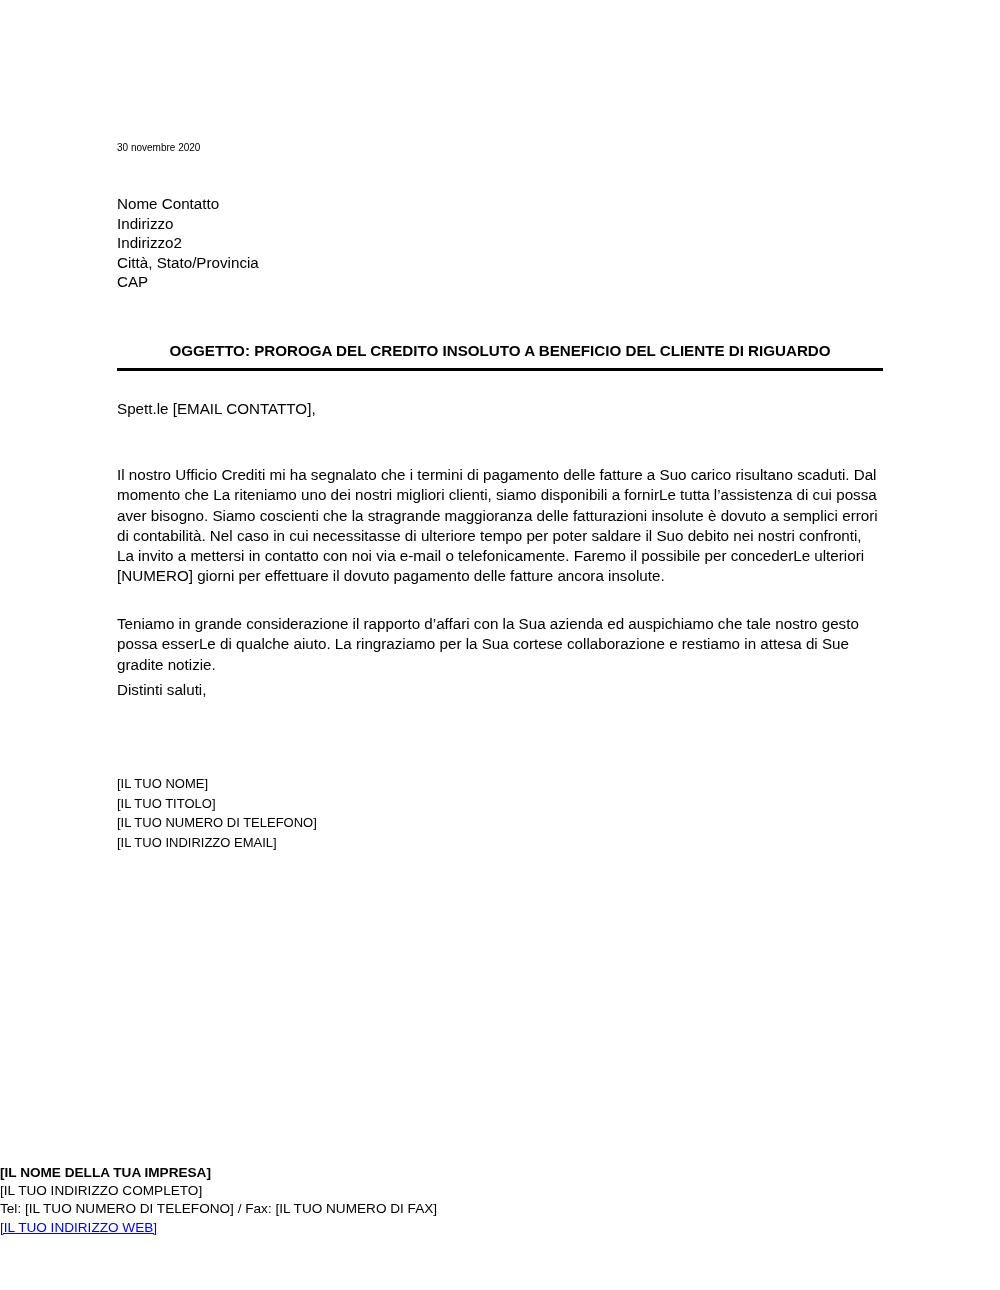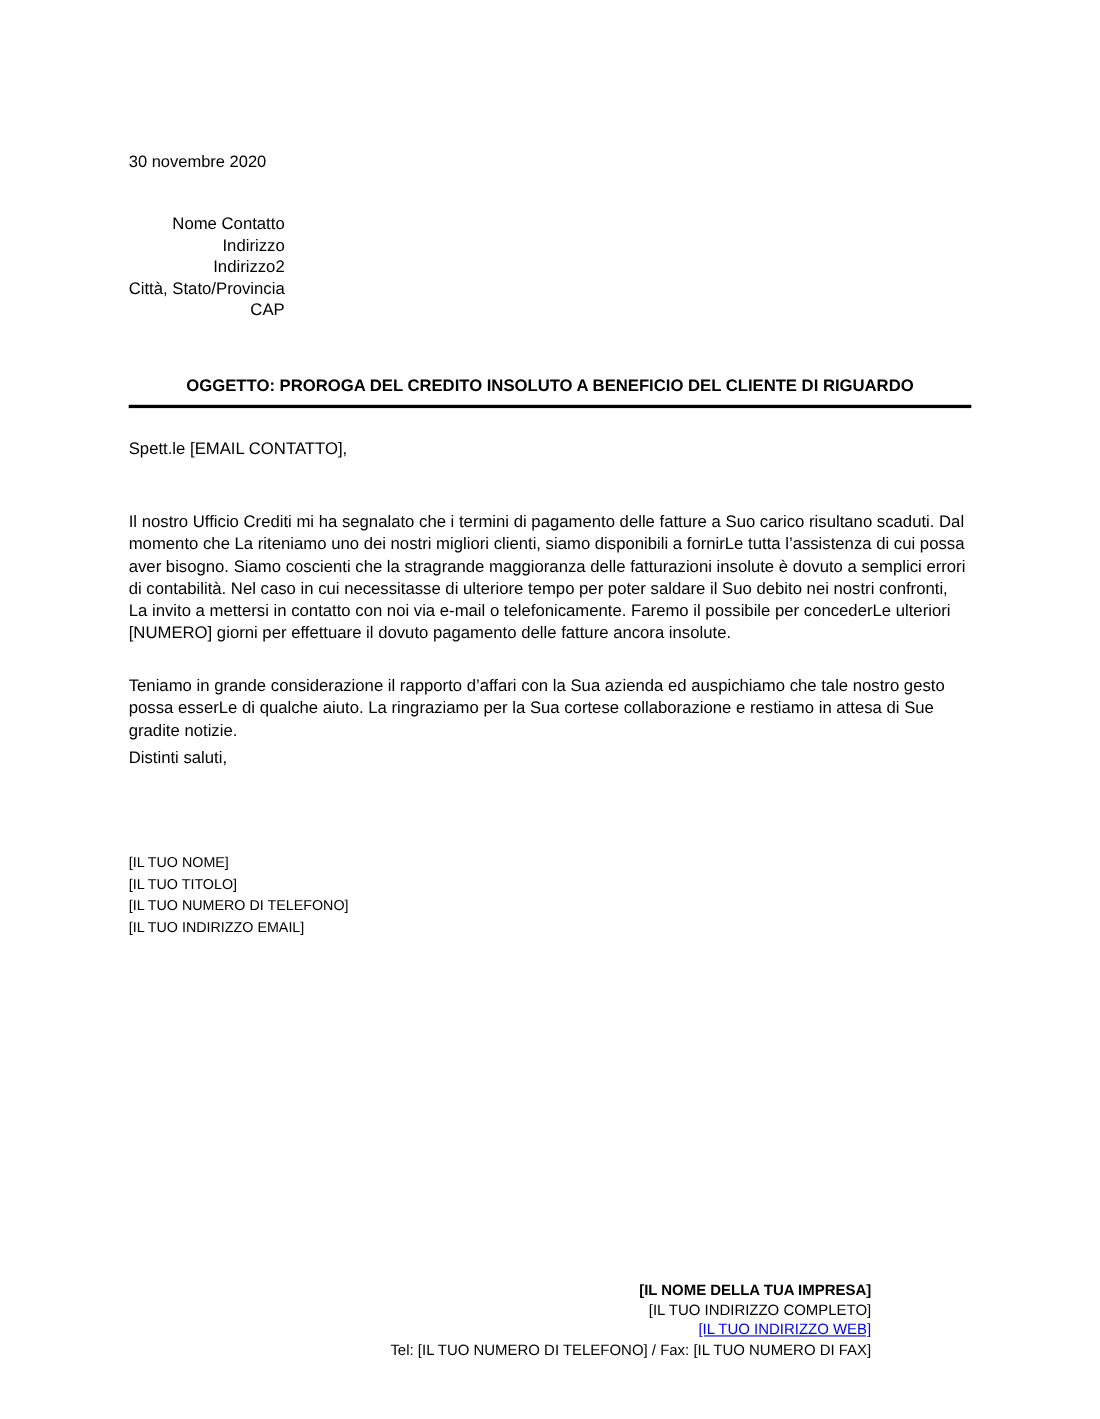--- a/index.html
+++ b/index.html
@@ -22,34 +22,33 @@
   .content {
     position: absolute;
     left: 117px;
     top: 0;
     width: 766px;
   }
   .date-line {
     position: absolute;
     left: 0;
     top: 138px;
-    font-size: 15px;
+    font-size: 10px;
     line-height: 19.5px;
     white-space: nowrap;
   }
   .address-block {
     position: absolute;
     left: 0;
     top: 194px;
     font-size: 15.2px;
     line-height: 19.6px;
   }
   .address-block div {
     white-space: nowrap;
-    text-align: right;
   }
   .subject-wrap {
     position: absolute;
     left: 0;
     top: 341px;
     width: 766px;
     text-align: center;
   }
   .subject-line {
     font-size: 15.2px;
@@ -100,21 +99,21 @@
     line-height: 19.6px;
   }
   .signature-block div {
     white-space: nowrap;
   }
   .footer {
     position: absolute;
     left: 0;
     top: 1164px;
     width: 792px;
-    text-align: right;
+    text-align: left;
     font-size: 13.6px;
     line-height: 18.2px;
   }
   .footer-company {
     font-weight: bold;
   }
   .footer-link {
     color: #0000EE;
     text-decoration: underline;
   }
@@ -153,16 +152,16 @@
       <div>[IL TUO TITOLO]</div>
       <div>[IL TUO NUMERO DI TELEFONO]</div>
       <div>[IL TUO INDIRIZZO EMAIL]</div>
     </div>
 
   </div>
 
   <div class="footer">
     <div class="footer-company">[IL NOME DELLA TUA IMPRESA]</div>
     <div>[IL TUO INDIRIZZO COMPLETO]</div>
+    <div>Tel: [IL TUO NUMERO DI TELEFONO] / Fax: [IL TUO NUMERO DI FAX]</div>
     <div><span class="footer-link">[IL TUO INDIRIZZO WEB]</span></div>
-    <div>Tel: [IL TUO NUMERO DI TELEFONO] / Fax: [IL TUO NUMERO DI FAX]</div>
   </div>
 </div>
 
 </body></html>

